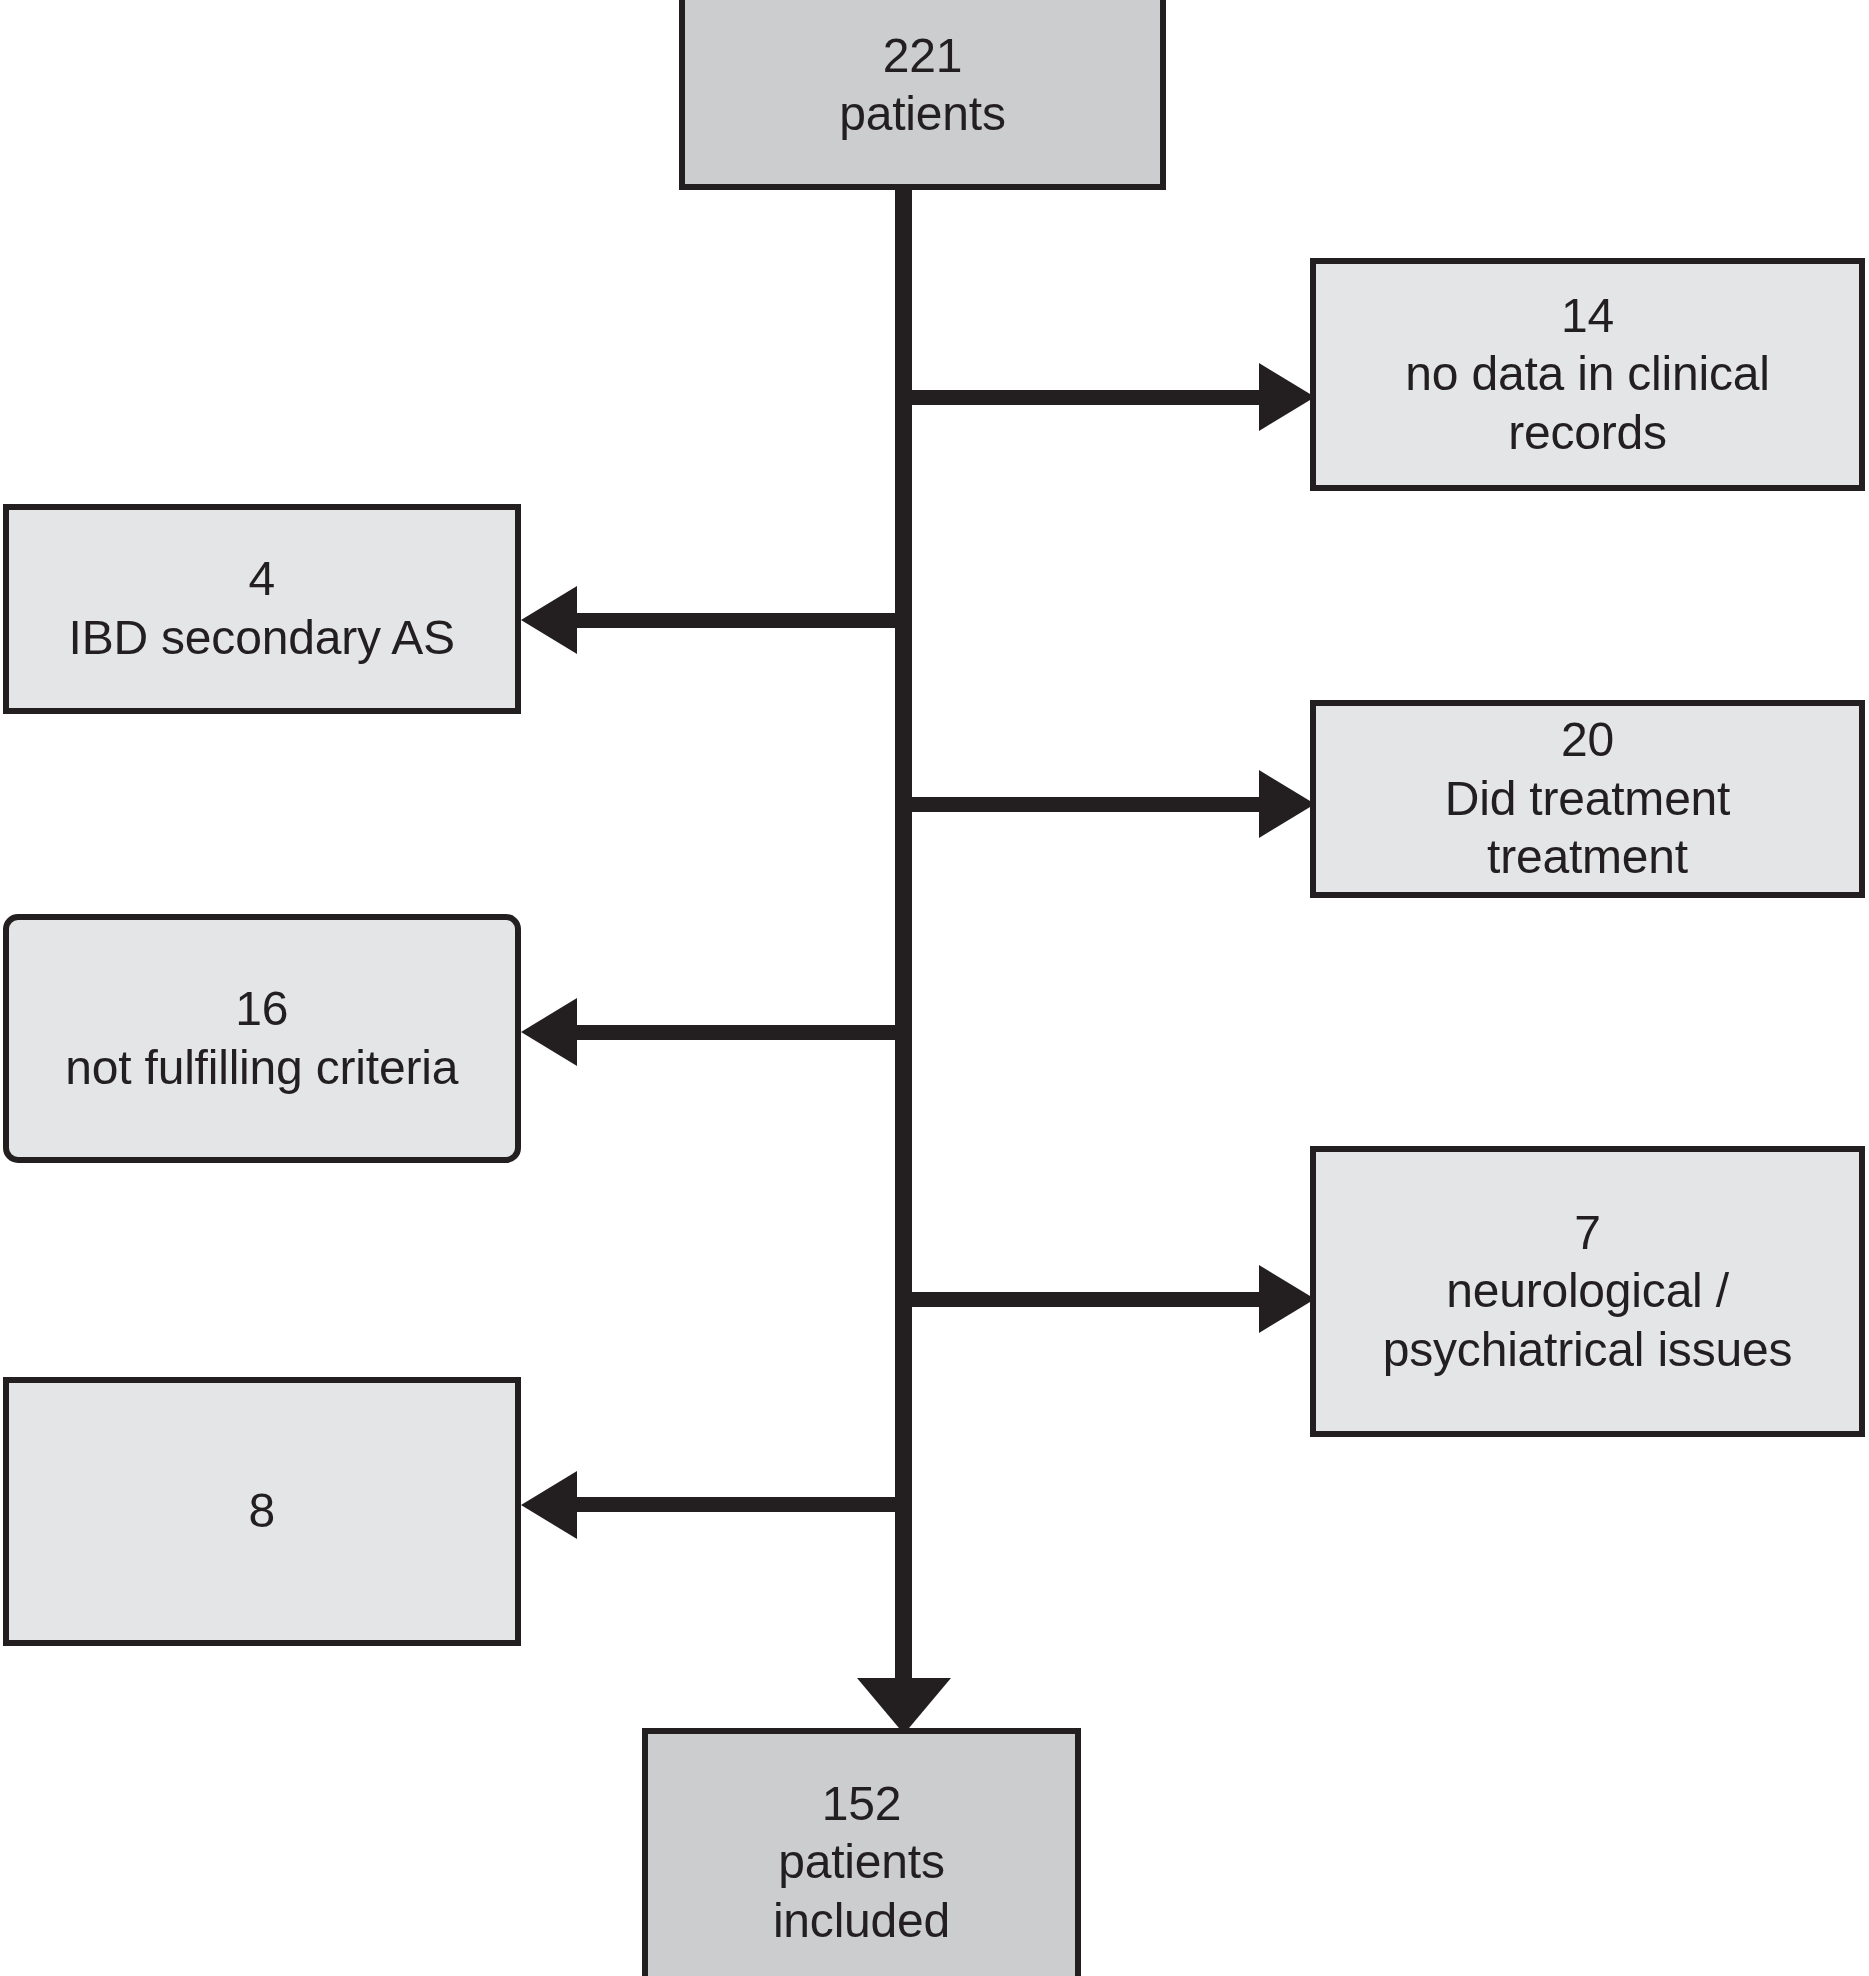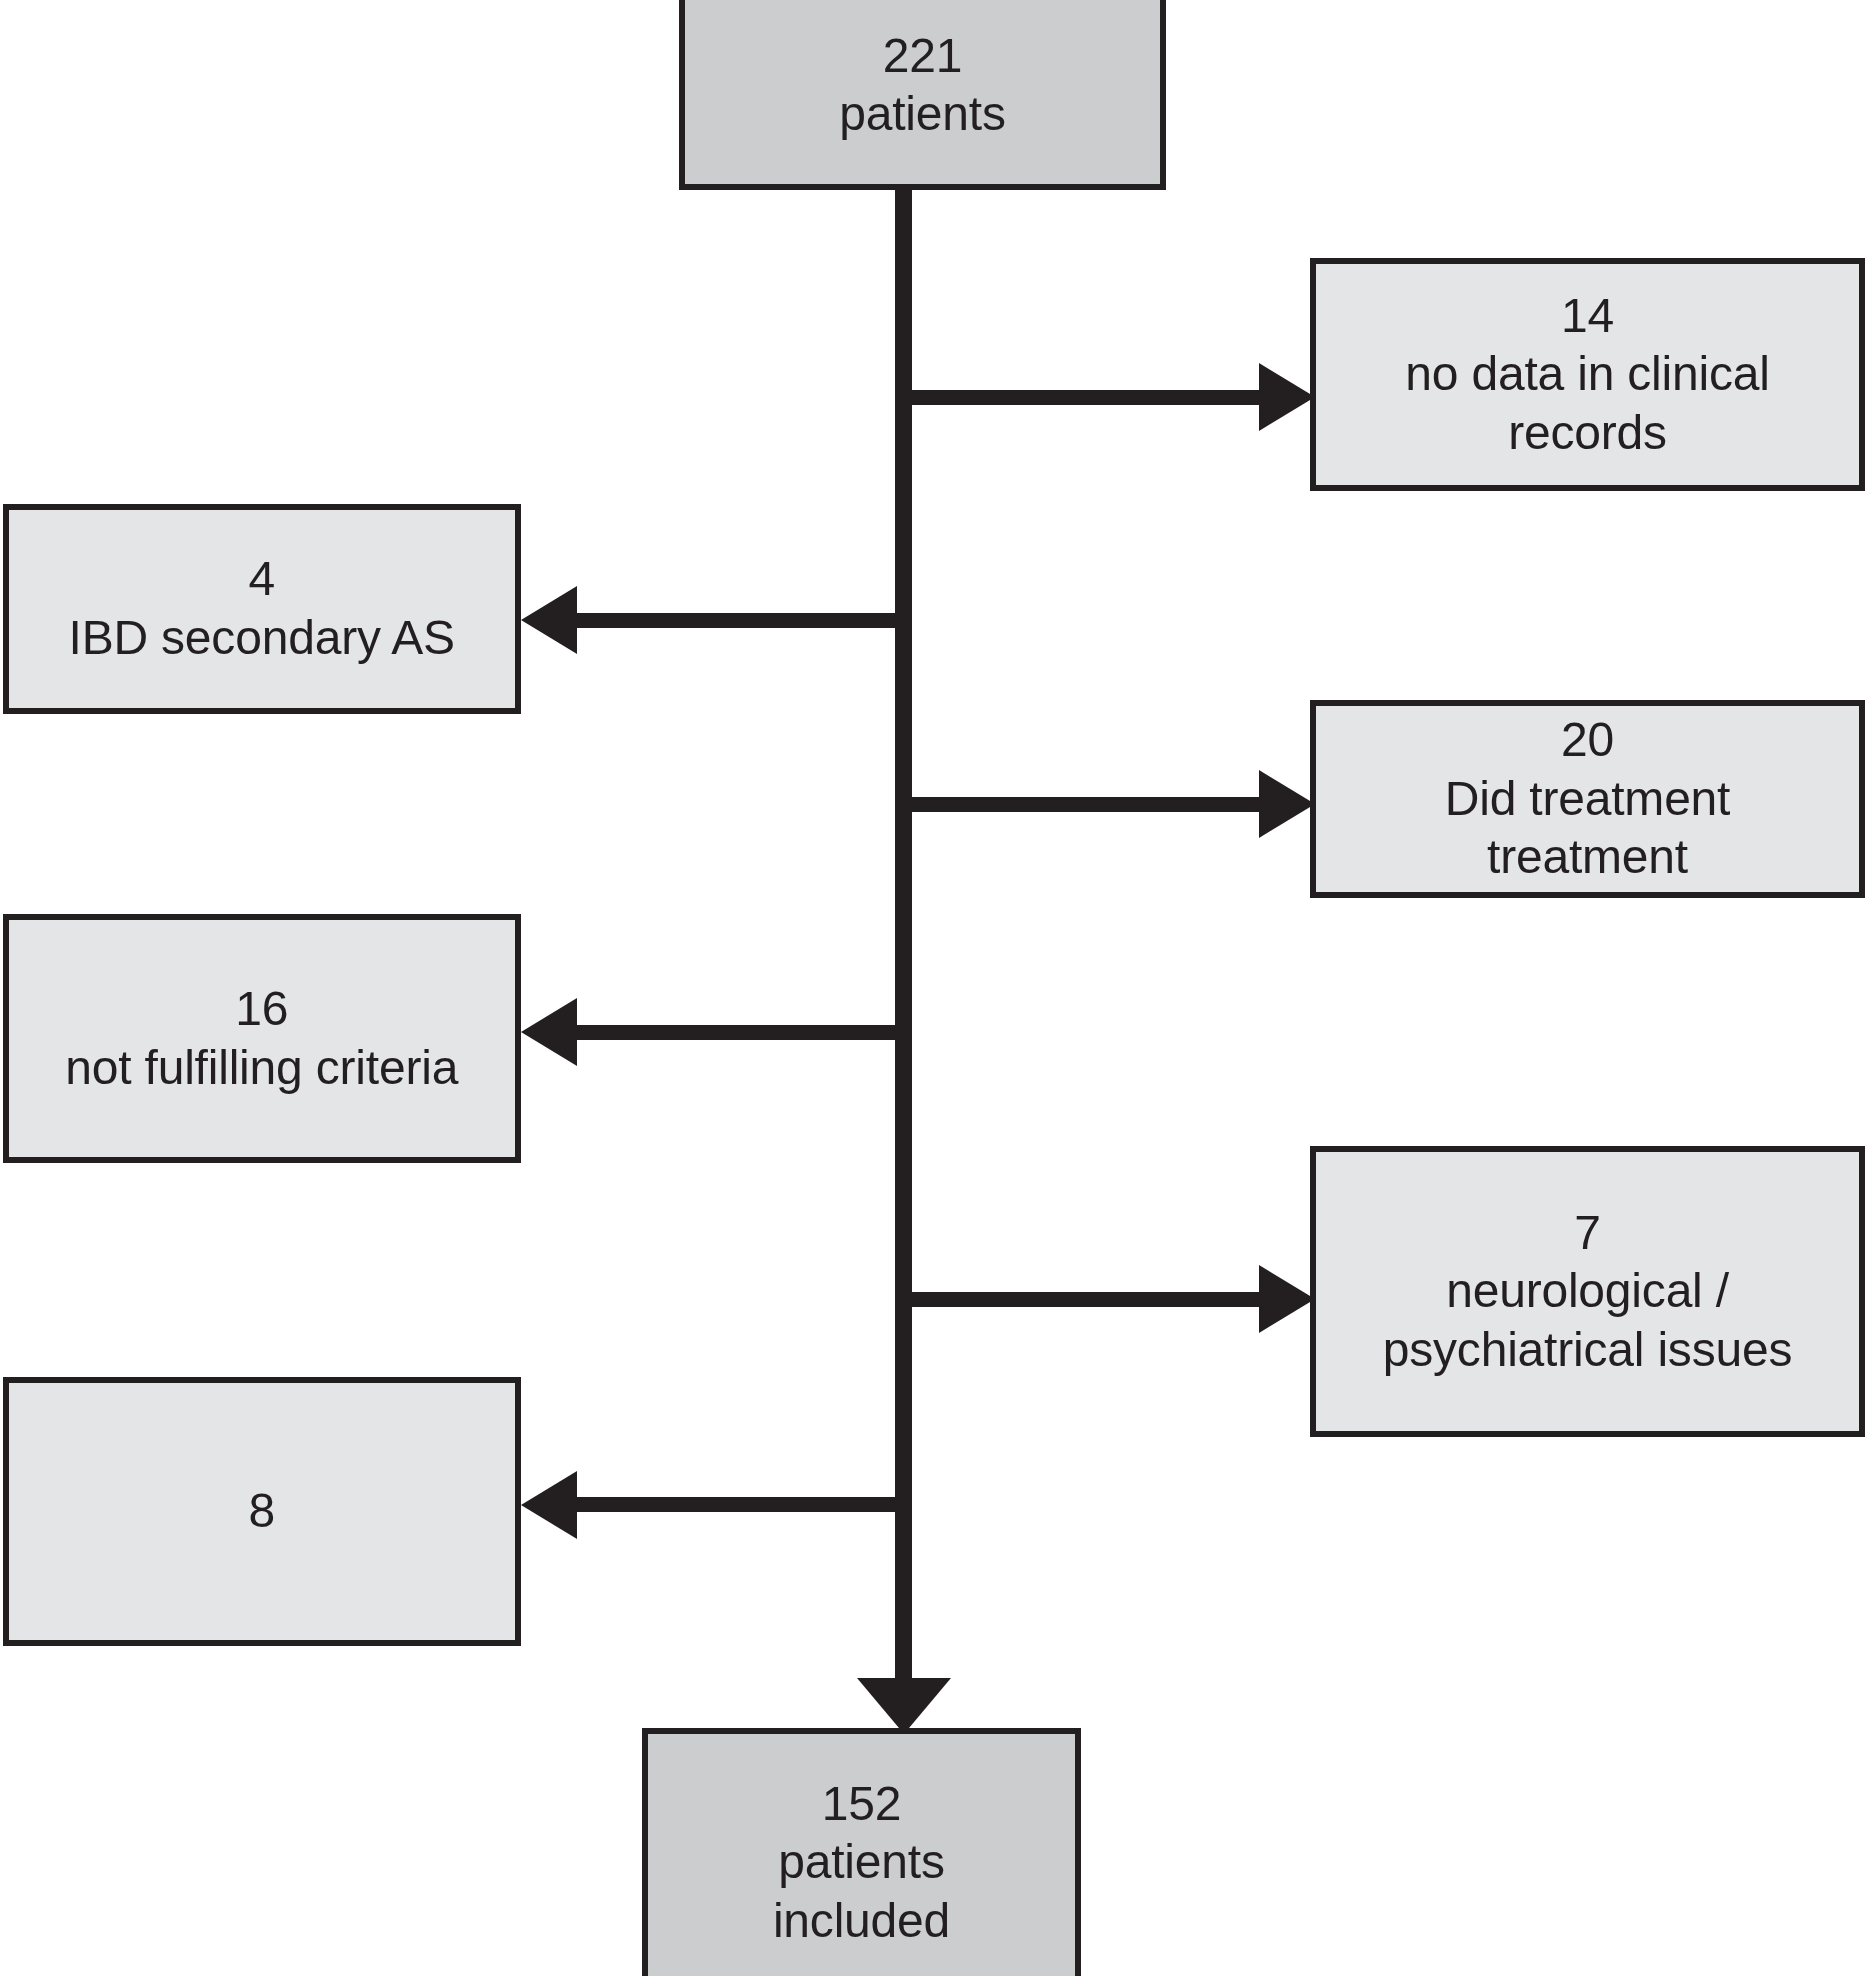--- a/index.html
+++ b/index.html
@@ -78,20 +78,21 @@
     left: 2.7px;
     top: 504px;
     width: 518px;
     height: 210px;
   }
   #node-criteria {
     left: 2.7px;
     top: 914px;
     width: 518px;
     height: 249px;
+    border-radius: 15px;
   }
   #node-fibro {
     left: 2.7px;
     top: 1377px;
     width: 518px;
     height: 269px;
   }
   
   .trunk {
     position: absolute;

